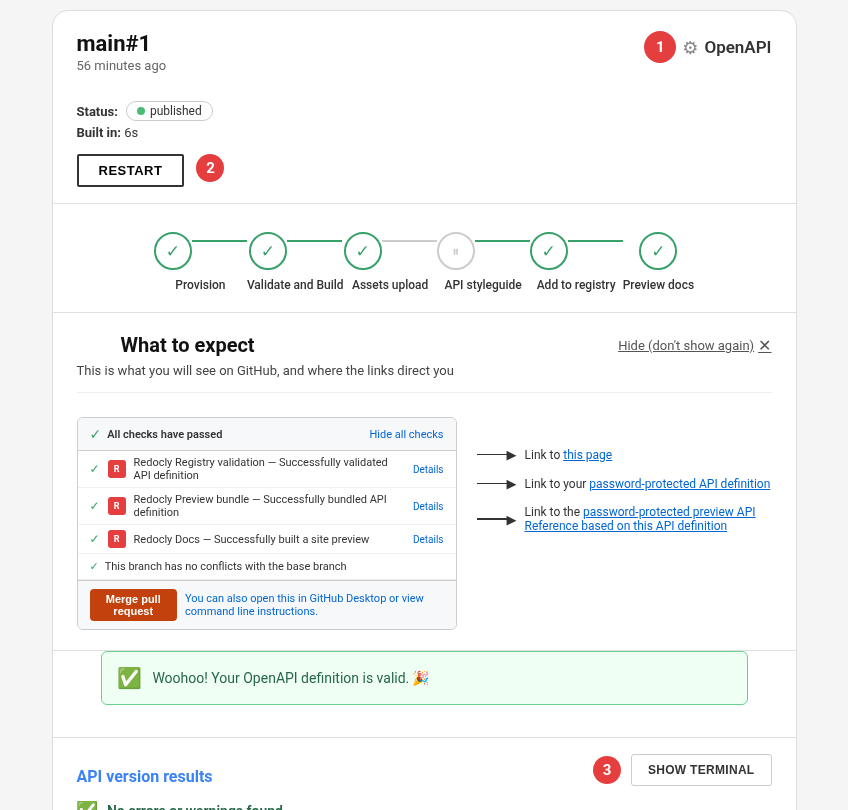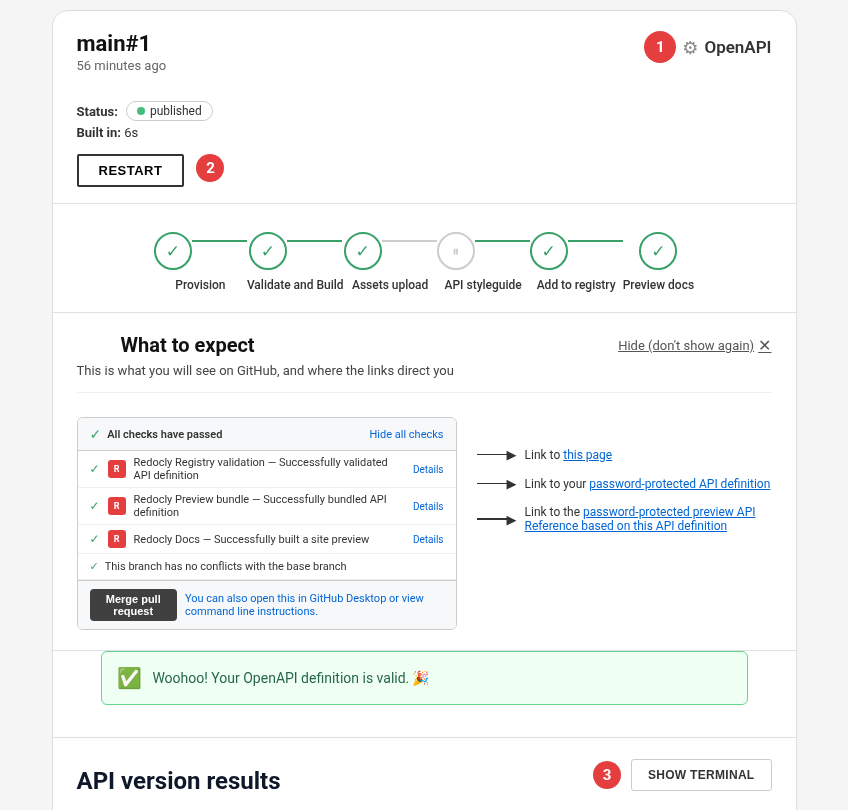--- a/index.html
+++ b/index.html
@@ -230,21 +230,21 @@
       background: #f6f8fa;
       border-top: 1px solid #ccc;
       padding: 8px 12px;
       display: flex;
       align-items: center;
       gap: 8px;
       font-size: 11px;
       color: #555;
     }
     .merge-btn {
-      background: #404040;
+      background: #c2410c;
       color: #fff;
       border: none;
       border-radius: 4px;
       padding: 4px 10px;
       font-size: 11px;
       font-weight: 600;
       cursor: pointer;
     }
 
     
@@ -305,23 +305,23 @@
       padding: 16px 24px;
       border-top: 1px solid #e0e0e0;
     }
     .results-header {
       display: flex;
       justify-content: space-between;
       align-items: center;
       margin-bottom: 14px;
     }
     .results-title {
-      font-size: 24px;
-      font-weight: 700;
-      color: #0f172a;
+      font-size: 16px;
+      font-weight: 700;
+      color: #3b82f6;
       margin-top: 13px;
     }
     .results-right {
       display: flex;
       align-items: center;
       gap: 10px;
     }
     .badge-3 {
       width: 28px;
       height: 28px;

